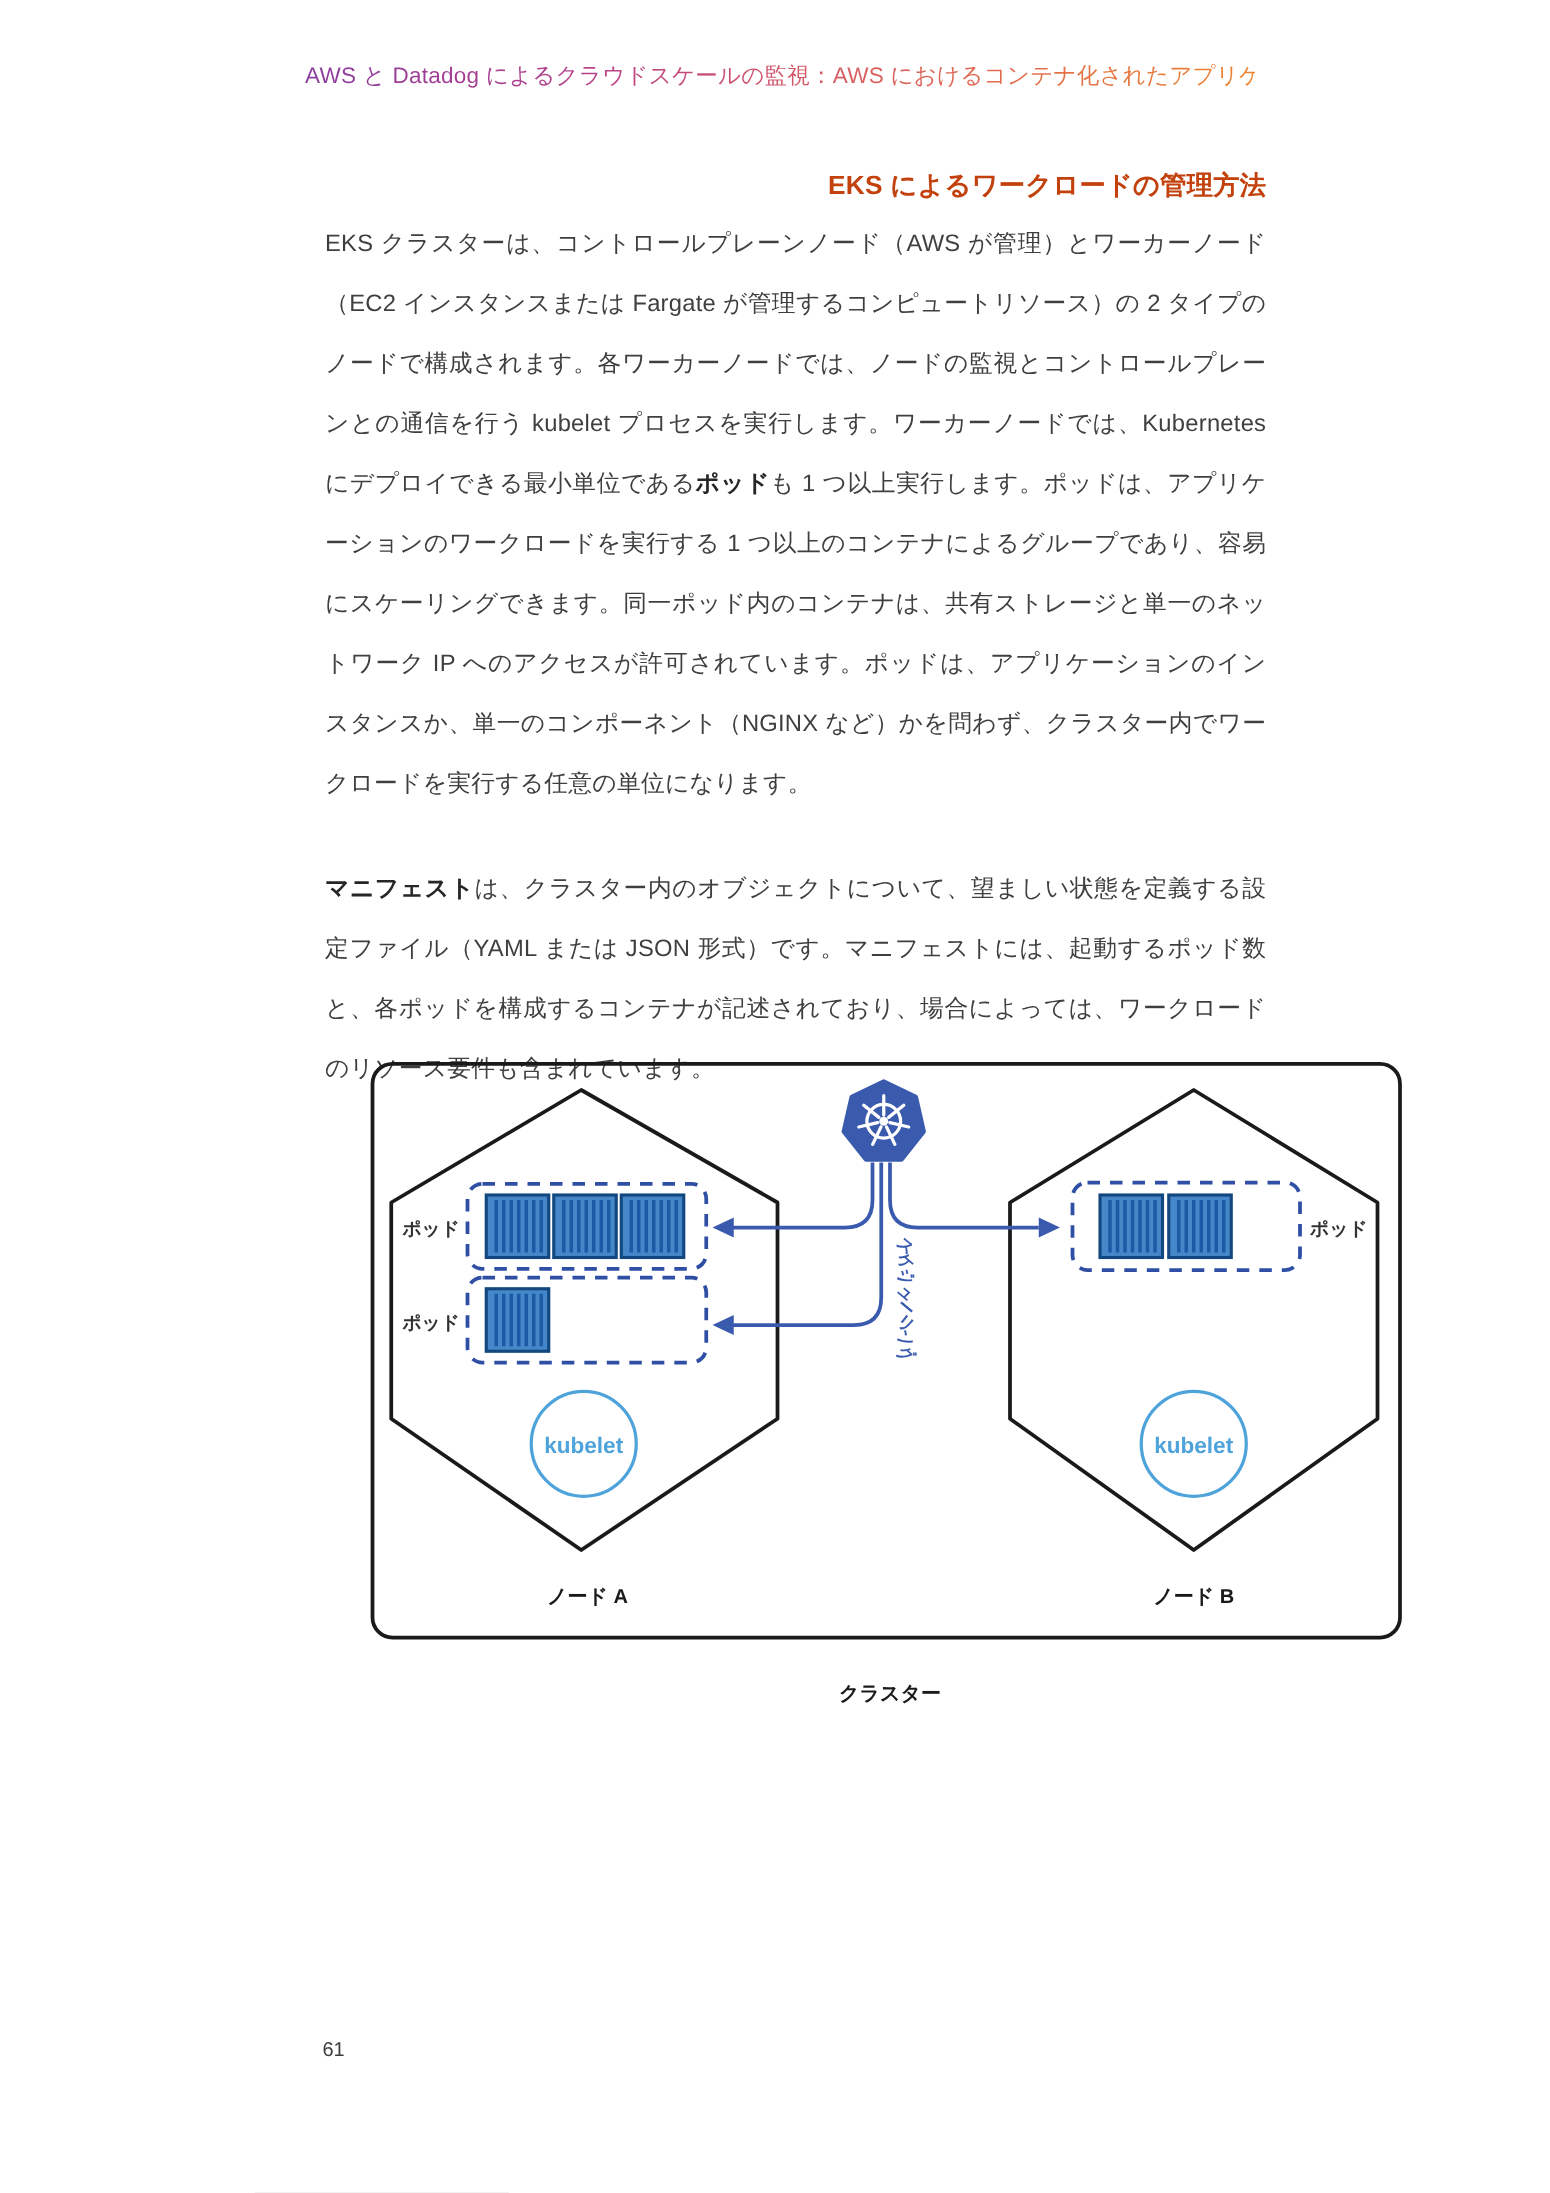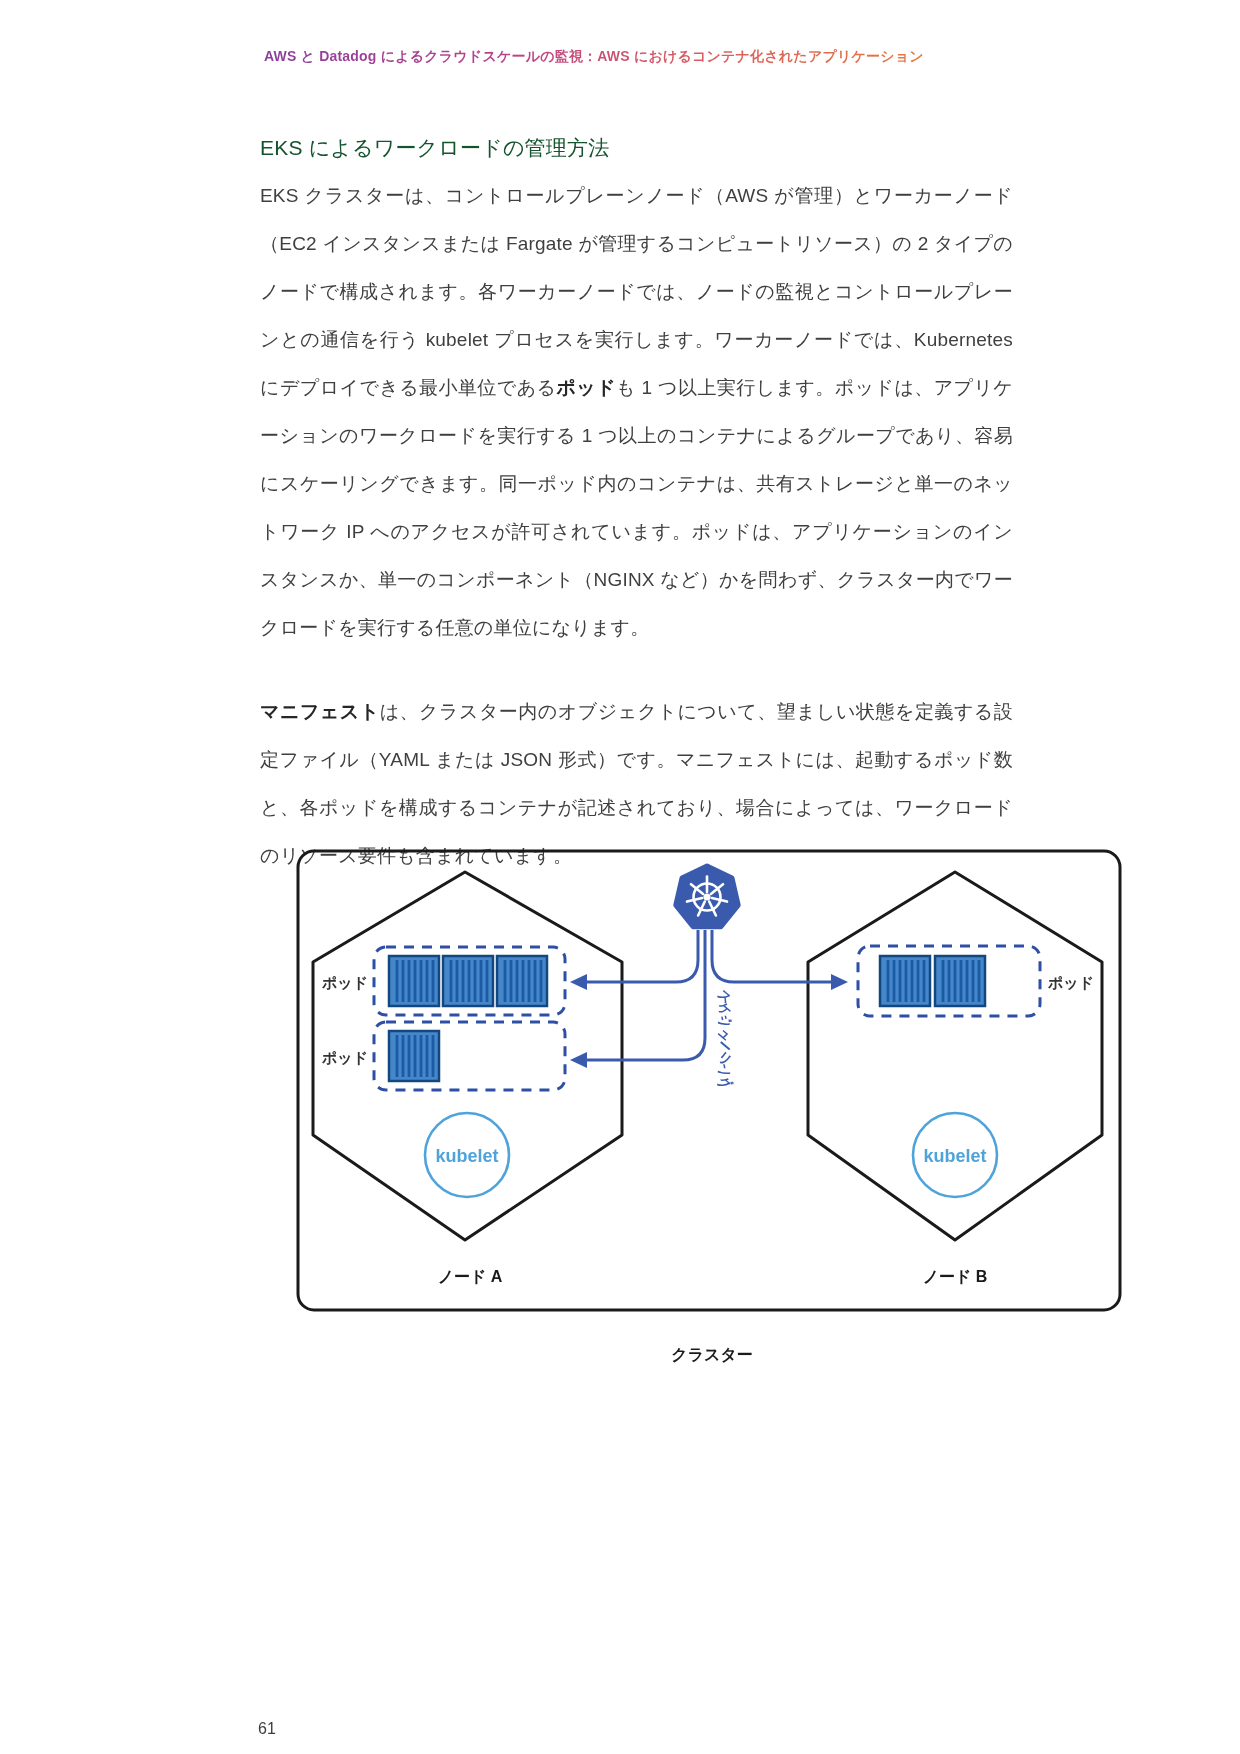--- a/index.html
+++ b/index.html
@@ -5,45 +5,45 @@
   html,body{margin:0;padding:0;background:#e8e8e8;}
   .page{
     position:relative;
     width:1240px;height:1754px;
     background:#ffffff;
     margin:0 auto;
     overflow:hidden;
     font-family:"Liberation Sans","DejaVu Sans",sans-serif;
   }
   .doc-header{
-    position:absolute;left:264px;top:48px;width:760px;
-    font-size:14px;font-weight:bold;letter-spacing:.2px;
+    position:absolute;left:244px;top:48px;width:760px;
+    font-size:18px;font-weight:normal;letter-spacing:.2px;
     background:linear-gradient(90deg,#8a3d9e 0%,#b8418a 30%,#d65a62 55%,#ee8430 100%);
     -webkit-background-clip:text;background-clip:text;
     color:transparent;
     white-space:nowrap;
   }
   .doc-heading{
     position:absolute;left:260px;top:134px;width:753px;
-    font-size:21px;font-weight:normal;color:#14532d;letter-spacing:.2px;
+    font-size:21px;font-weight:bold;color:#c2410c;letter-spacing:.2px;text-align:right;
   }
   .doc-body{
     position:absolute;left:260px;top:172px;width:753px;
   }
   .doc-body p{
     margin:0 0 36px 0;
     font-size:19px;line-height:48px;color:#3f3f3f;
     text-align:justify;letter-spacing:.2px;
   }
   .doc-body p span.bold{font-weight:bold;color:#262626;}
   .figure-wrap{
     position:absolute;left:280px;top:840px;width:880px;height:540px;
   }
   .page-number{
-    position:absolute;left:258px;top:1720px;
+    position:absolute;left:258px;top:1632px;
     font-size:16px;color:#3d3d3d;
   }
   
   .pod-label{font-size:15px;font-weight:600;fill:#333333;}
   .kubelet-label{font-size:18px;font-weight:600;fill:#4fa3db;}
   .node-label{font-size:16px;font-weight:600;fill:#1a1a1a;}
   .cluster-label{font-size:16px;font-weight:600;fill:#1a1a1a;}
   .sched-char{font-size:13.5px;font-weight:600;fill:#3a5bad;text-anchor:middle;}
 </style>
 </head>

